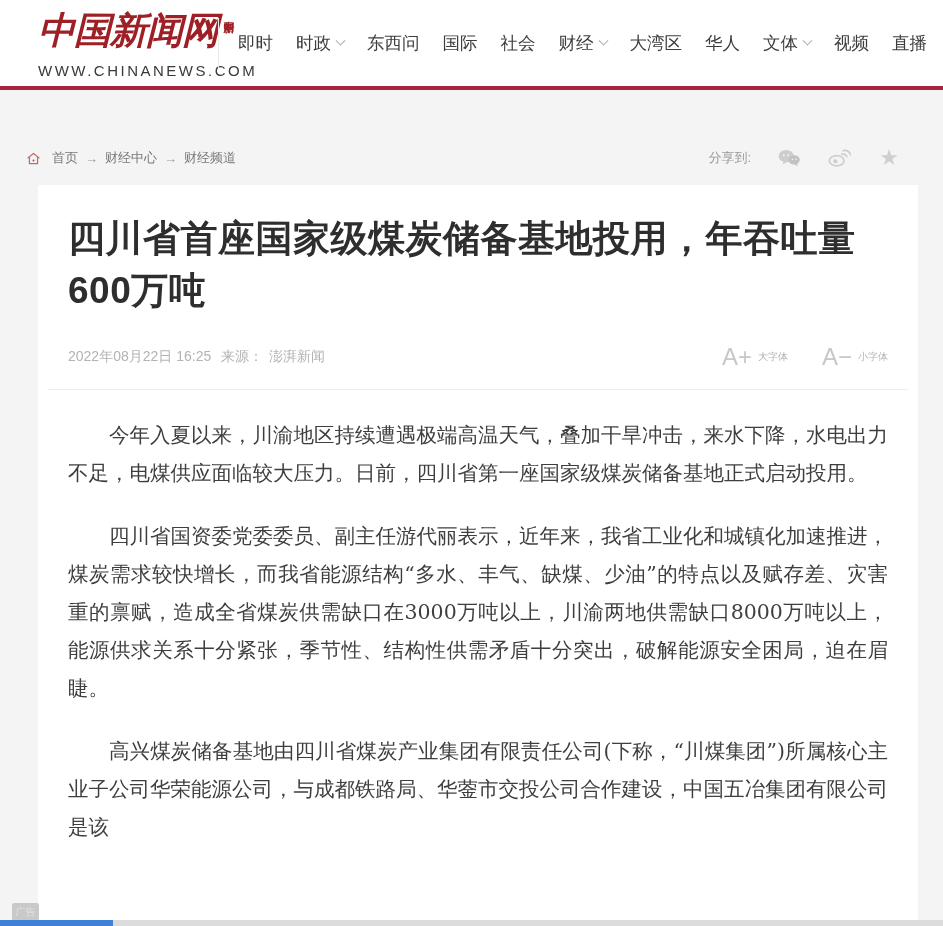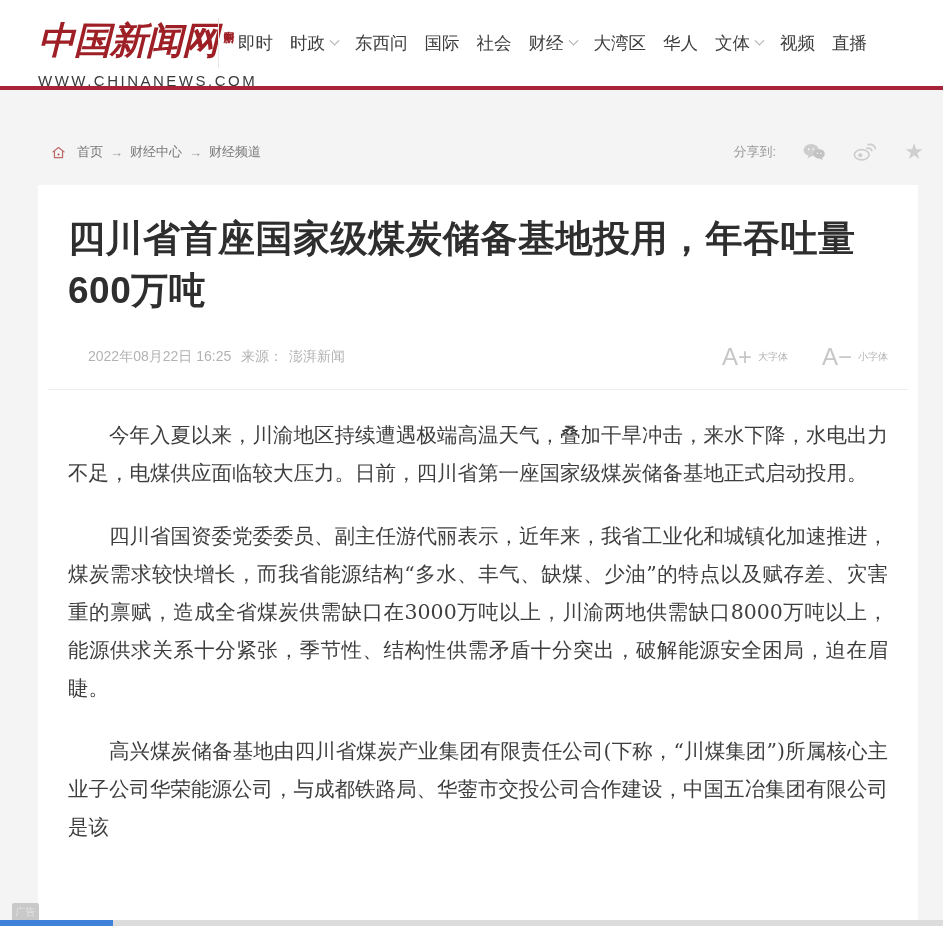--- a/index.html
+++ b/index.html
@@ -9,21 +9,21 @@
     background:#f4f4f5;
     font-family:"Liberation Sans","DejaVu Sans",sans-serif;
     color:#333;
   }
 
   
   .site-header {
     position:absolute; top:0; left:0; width:943px; height:86px;
     background:#ffffff; white-space:nowrap;
   }
-  .logo-wrap { position:absolute; left:38px; top:20px; }
+  .logo-wrap { position:absolute; left:38px; top:10px; }
   .logo-row { display:flex; align-items:flex-start; }
   .logo-calligraphy {
     font-family:"DejaVu Serif","Liberation Serif",serif;
     font-weight:bold; font-style:italic;
     font-size:37px; line-height:40px; letter-spacing:-1px;
     color:#9e2026;
   }
   .logo-vertical {
     writing-mode:vertical-rl; text-orientation:upright;
     font-size:11px; line-height:11px; letter-spacing:1px;
@@ -32,56 +32,56 @@
   .logo-url {
     margin-top:12px; font-size:15px; font-weight:normal;
     letter-spacing:2.5px; color:#3a3a3a;
   }
   .header-divider {
     position:absolute; left:218px; top:18px; width:1px; height:50px;
     background:#e8e8e8;
   }
   .main-nav {
     position:absolute; left:238px; top:0; height:86px; right:0;
-    display:flex; align-items:center; gap:17px; overflow:hidden;
+    display:flex; align-items:center; gap:23px; overflow:hidden;
     font-size:17.5px; color:#3d3d3d;
   }
   .nav-item { display:flex; align-items:center; gap:4px; cursor:pointer; flex:0 0 auto; }
   .caret {
     display:inline-block; width:7px; height:7px;
     border-right:1.5px solid #aaa; border-bottom:1.5px solid #aaa;
     transform:rotate(45deg) translate(-2px,-2px); margin-left:2px;
   }
   .red-bar { position:absolute; top:86px; left:0; width:943px; height:4px; background:#a62339; }
 
   
   .crumb-row {
-    position:absolute; top:140px; left:46px; width:880px; height:30px;
-    display:flex; align-items:flex-start; justify-content:space-between;
+    position:absolute; top:140px; left:21px; width:880px; height:30px;
+    display:flex; align-items:flex-end; justify-content:space-between;
     font-size:13px; color:#777;gap:14px;
   }
   .crumb-left { display:flex; align-items:center; gap:7px; }
   .crumb-sep { color:#999; }
   .share-right { display:flex; align-items:center; gap:26px; color:#999; }
   .share-icons { display:flex; align-items:center; gap:26px; }
   .share-icon { width:24px; height:24px; display:flex; align-items:center; justify-content:center; cursor:pointer; }
   .star-glyph { font-size:22px; color:#cfcfcf; line-height:22px; }
 
   
   .article-card {
     position:absolute; left:38px; top:185px; width:880px; height:900px;
     background:#ffffff; padding:28px 30px 0 30px;
   }
   .article-title {
     font-size:37px; font-weight:bold; color:#2e2e2e;
     line-height:52px; letter-spacing:0.5px;
     font-family:"Liberation Sans","DejaVu Sans",sans-serif;
   }
   .meta-row {
-    margin-top:28px; display:flex; align-items:center; justify-content:space-between;margin-left:20px;
+    margin-top:28px; display:flex; align-items:center; justify-content:space-between;
   }
   .meta-left { font-size:14px; color:#b3b3b3; }
   .meta-left span { margin-right:6px; }
   .font-controls { display:flex; align-items:center; gap:34px; }
   .font-btn { display:flex; align-items:center; gap:6px; cursor:pointer; }
   .font-btn .a-glyph { font-size:24px; color:#c7c7c7; line-height:24px; }
   .font-btn .f-label { font-size:10px; color:#b3b3b3; }
   .title-divider { margin:20px -20px 0 -20px; border-top:1px solid #ededed; }
 
   .article-body { margin-top:26px; }

